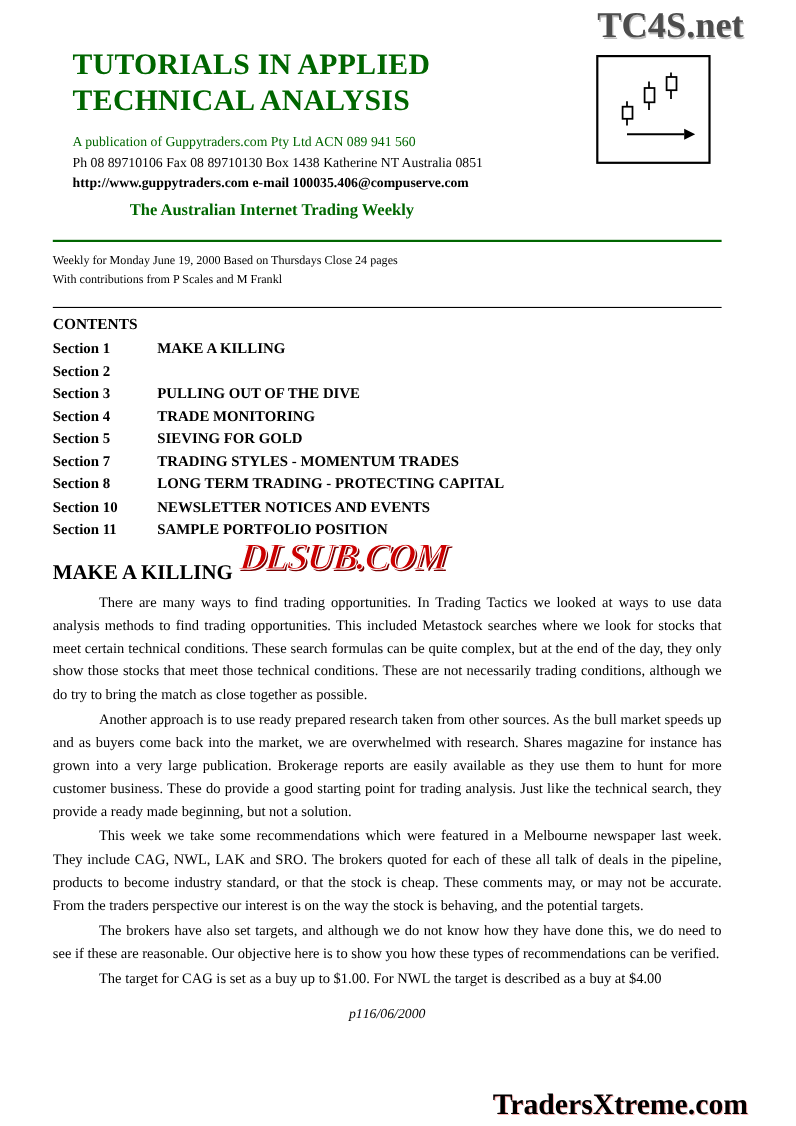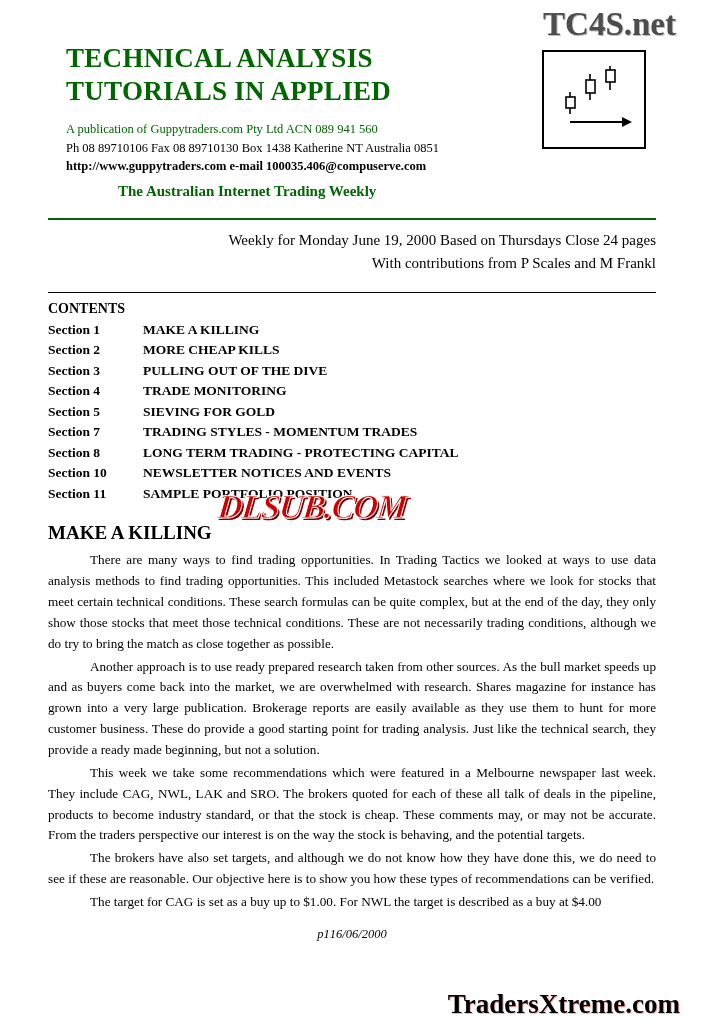--- a/index.html
+++ b/index.html
@@ -110,22 +110,22 @@
     border-top: 2px solid #006600;
     margin: 9px 0 0 0;
   }
   .rule-black {
     border: none;
     border-top: 1.5px solid #000000;
     margin: 7px 0 0 0;
   }
 
   .issue-line {
-    text-align: right;
-    font-size: 15px;
+    text-align: left;
+    font-size: 11px;
     line-height: 1.55;
     margin: 9px 0 16px 0;
   }
 
   
   .contents {
     margin-top: 8px;
   }
   .contents-title {
     font-weight: bold;
@@ -171,22 +171,22 @@
 </style>
 </head>
 <body>
 
 <div class="page">
 
   <div class="wm-top">TC4S.net</div>
 
   <div class="masthead">
     <div class="mast-title">
+      <div>TUTORIALS IN APPLIED</div>
       <div>TECHNICAL ANALYSIS</div>
-      <div>TUTORIALS IN APPLIED</div>
     </div>
 
     <div class="mast-sub">
       <div>
         <span class="green">A publication of</span>
         <span class="green">Guppytraders.com</span>
         <span class="green">Pty Ltd</span>
         <span class="green">ACN 089 941 560</span>
       </div>
       <div>Ph 08 89710106    Fax 08 89710130   Box 1438   Katherine   NT  Australia   0851</div>
@@ -227,21 +227,20 @@
 
   <div class="contents">
     <div class="contents-title">CONTENTS</div>
 
     <div class="contents-row">
       <span class="sec">Section 1</span>
       <span class="ttl">MAKE A KILLING</span>
     </div>
     <div class="contents-row">
       <span class="sec">Section 2</span>
-      <span class="ttl"> MORE CHEAP KILLS</span>
     </div>
     <div class="contents-row">
       <span class="sec">Section 3</span>
       <span class="ttl">PULLING OUT OF THE DIVE</span>
     </div>
     <div class="contents-row">
       <span class="sec">Section 4</span>
       <span class="ttl">TRADE MONITORING</span>
     </div>
     <div class="contents-row">

